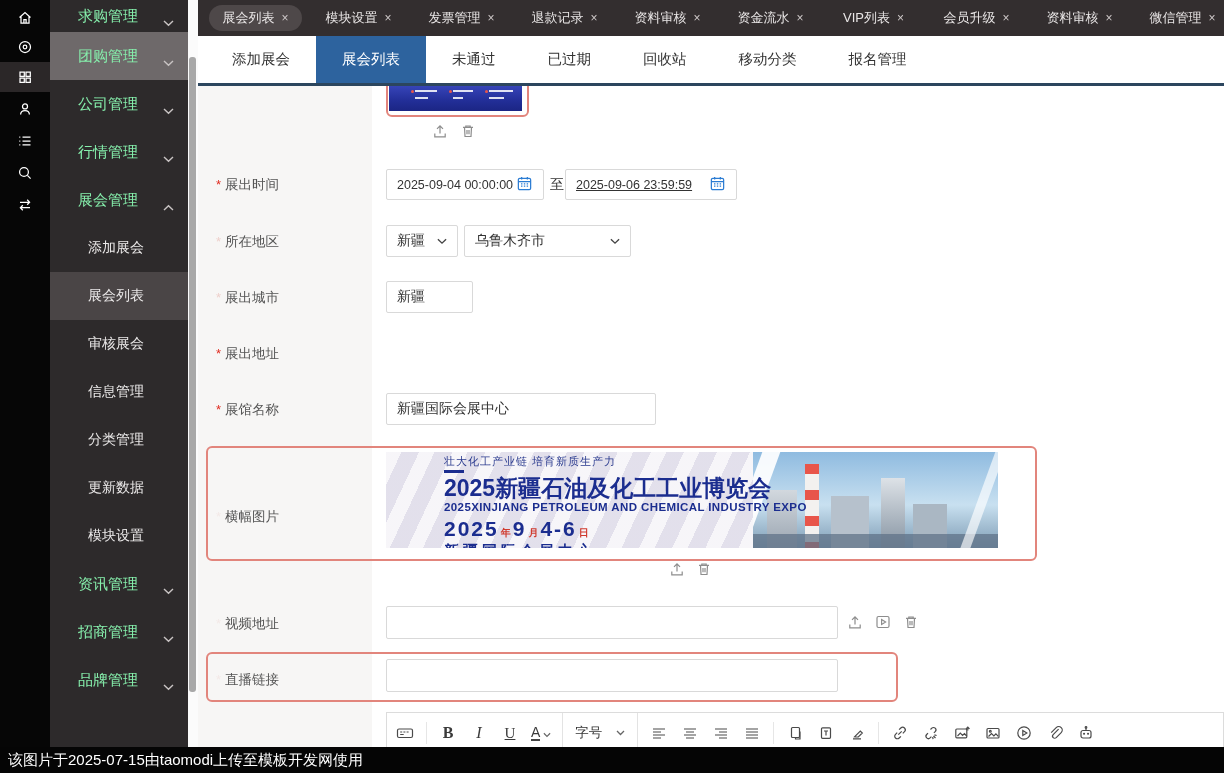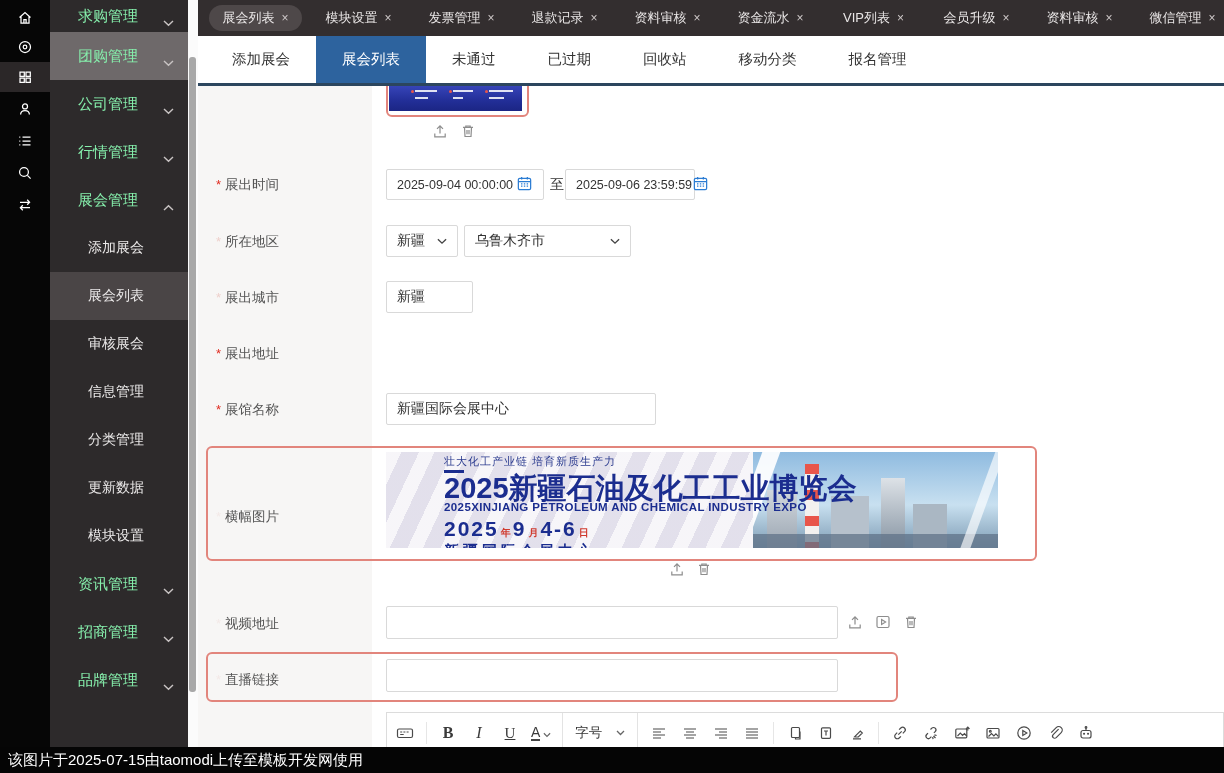--- a/index.html
+++ b/index.html
@@ -56,21 +56,21 @@
   .thumbimg{position:absolute;left:191px;top:0;width:133px;height:25px;background:linear-gradient(180deg,#3644b8 0%,#222e97 60%,#1b2584 100%);overflow:hidden;cursor:pointer;}
   .tdash{position:absolute;height:2px;background:rgba(255,255,255,.85);}
   .tdot{position:absolute;width:3px;height:3px;background:#e8554a;border-radius:50%;}
   
   .banner{position:absolute;left:188px;top:366px;width:612px;height:96px;background:#edeaf2;overflow:hidden;cursor:pointer;}
   .banner .collage{position:absolute;left:0;top:0;width:65%;height:100%;
      background:repeating-linear-gradient(115deg,rgba(255,255,255,.55) 0 14px,rgba(214,212,228,.45) 14px 30px);}
   .banner .btext{position:absolute;left:58px;top:2px;width:350px;color:#1b2d8f;}
   .slogan{font-size:11px;letter-spacing:1px;color:#2a3a8e;}
   .sbar{width:20px;height:3px;background:#1b2d8f;margin-top:1px;}
-  .btitle{font-size:29px;font-weight:bold;line-height:26px;margin-top:2px;white-space:nowrap;}
+  .btitle{font-size:23px;font-weight:bold;line-height:26px;margin-top:2px;white-space:nowrap;}
   .bsub{font-size:11.5px;font-weight:bold;letter-spacing:.4px;white-space:nowrap;}
   .bdate{margin-top:4px;font-weight:bold;white-space:nowrap;}
   .bdate .num{font-size:21px;letter-spacing:2px;color:#1b2d8f;}
   .bdate .unit{font-size:10px;color:#d03a2e;margin:0 2px;}
   .bvenue{font-size:15px;font-weight:bold;letter-spacing:4px;margin-top:1px;}
   .photo{position:absolute;right:0;top:0;width:40%;height:100%;
      background:linear-gradient(180deg,#8fbbe0 0%,#c8e0f0 55%,#7e9cb4 100%);overflow:hidden;}
   .shape{position:absolute;bottom:0;}
   .stripe{position:absolute;top:-10px;height:120%;background:rgba(255,255,255,.92);transform:skewX(-20deg);}
   
@@ -304,21 +304,21 @@
     <div class="flabel" style="top:90px;"><span class="req red">*</span><span>展出时间</span></div>
     <div class="inp dateinp" style="left:188px;top:83px;width:158px;height:31px;">
       <span class="dtxt" style="font-size:12.5px;">2025-09-04 00:00:00</span>
       <span><svg width="17" height="17" viewBox="0 0 18 18" style="stroke:#2b7cd3;fill:none;stroke-width:1.3;">
             <rect x="2.5" y="3.5" width="13" height="12" rx="1.5"></rect>
             <path d="M6 2.2v2.6M12 2.2v2.6M2.5 7h13"></path>
             <path d="M5.3 9.4h1.5M8.3 9.4h1.5M11.3 9.4h1.5M5.3 11.8h1.5M8.3 11.8h1.5M11.3 11.8h1.5" style="stroke-width:1.5;"></path>
           </svg></span>
     </div>
     <span class="sep" style="left:352px;top:90px;">至</span>
-    <div class="inp dateinp" style="left:367px;top:83px;width:130px;height:31px;">
+    <div class="inp dateinp" style="left:367px;top:83px;width:172px;height:31px;text-decoration:underline;">
       <span class="dtxt" style="font-size:12.5px;">2025-09-06 23:59:59</span>
       <span><svg width="17" height="17" viewBox="0 0 18 18" style="stroke:#2b7cd3;fill:none;stroke-width:1.3;">
             <rect x="2.5" y="3.5" width="13" height="12" rx="1.5"></rect>
             <path d="M6 2.2v2.6M12 2.2v2.6M2.5 7h13"></path>
             <path d="M5.3 9.4h1.5M8.3 9.4h1.5M11.3 9.4h1.5M5.3 11.8h1.5M8.3 11.8h1.5M11.3 11.8h1.5" style="stroke-width:1.5;"></path>
           </svg></span>
     </div>
 
     <div class="flabel" style="top:147px;"><span class="req faint">*</span><span>所在地区</span></div>
     <div class="inp selbox" style="left:188px;top:139px;width:72px;height:32px;">

